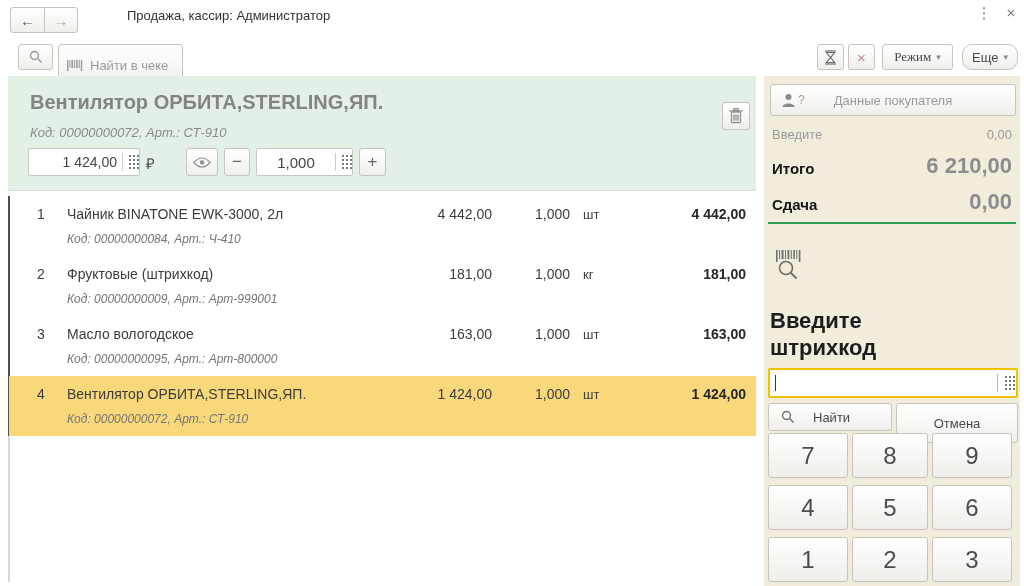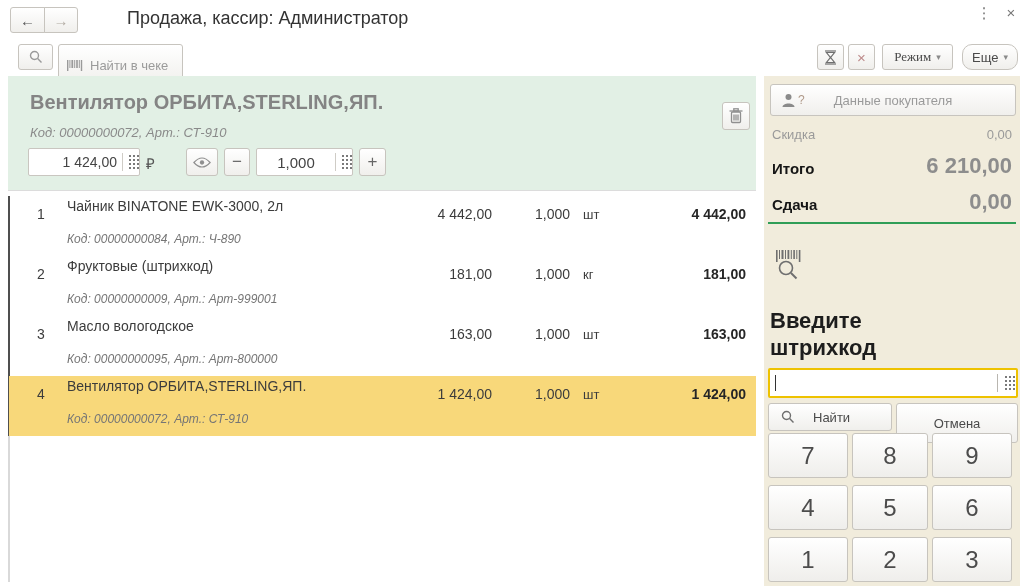--- a/index.html
+++ b/index.html
@@ -14,21 +14,21 @@
          border:1px solid #c9c6c0; border-radius:2px; font-size:14px; color:#444; }
   .sep { width:1px; height:70%; background:#cfccc6; }
   .dots { width:2px; height:2px; background:#7a7a7a; margin:0 11px 12px 4px;
           box-shadow:4px 0 #7a7a7a,8px 0 #7a7a7a,
                      0 4px #7a7a7a,4px 4px #7a7a7a,8px 4px #7a7a7a,
                      0 8px #7a7a7a,4px 8px #7a7a7a,8px 8px #7a7a7a,
                      0 12px #7a7a7a,4px 12px #7a7a7a,8px 12px #7a7a7a; }
   .row { position:absolute; left:9px; width:747px; height:60px; font-size:14px; }
   .row.selected { background:#f8d87a; }
   .row .num   { position:absolute; left:20px; top:10px; width:24px; text-align:center; }
-  .row .name  { position:absolute; left:58px; top:2px;text-align:center; }
+  .row .name  { position:absolute; left:58px; top:10px;text-align:center; }
   .row .price { position:absolute; left:341px; top:10px; width:142px; text-align:right; }
   .row .qty   { position:absolute; left:491px; top:10px; width:70px; text-align:right; }
   .row .unit  { position:absolute; left:574px; top:11px; font-size:13px; }
   .row .total { position:absolute; left:590px; top:10px; width:147px; text-align:right; font-weight:bold; color:#262626; }
   .row .code  { position:absolute; left:58px; top:36px; font-size:12px; font-style:italic; color:#757575; }
   .side { position:absolute; left:764px; top:76px; width:256px; height:510px; background:#f1ecdc; }
   .numpad { position:absolute; left:4px; top:357px; display:grid;
             grid-template-columns:80px 76px 80px; grid-auto-rows:45px; gap:7px 4px; }
   .numpad .key { position:relative; display:flex; align-items:center; justify-content:center;
             background:linear-gradient(#ffffff,#efeeeb); border:1px solid #c7c4be; border-radius:3px;
@@ -41,21 +41,21 @@
 <div class="screen">
 
   <div class="abs" style="left:10px;top:7px;display:flex;">
     <button class="btn" style="position:static;width:35px;height:26px;border-radius:3px 0 0 3px;font-size:15px;color:#555;">
         <span>←</span>
       </button>
     <button class="btn" style="position:static;width:34px;height:26px;border-radius:0 3px 3px 0;margin-left:-1px;font-size:15px;color:#b3aca4;">
         <span>→</span>
       </button>
   </div>
-  <div class="abs" style="left:127px;top:8px;font-size:18px;color:#333;">Продажа, кассир: Администратор</div>
+  <div class="abs" style="left:127px;top:8px;font-size:13px;color:#333;">Продажа, кассир: Администратор</div>
   <div class="abs" style="left:975px;top:4px;width:18px;height:20px;text-align:center;color:#777;font-size:15px;cursor:pointer;">⋮</div>
   <div class="abs" style="left:1002px;top:4px;width:18px;height:20px;text-align:center;color:#777;font-size:15px;cursor:pointer;">×</div>
 
   <button class="btn" style="left:18px;top:44px;width:35px;height:26px;">
     <span>
       <svg width="14" height="14" viewBox="0 0 14 14">
           <circle cx="5.5" cy="5.5" r="4" fill="none" stroke="#9a9a9a" stroke-width="1.4"></circle>
           <line x1="8.6" y1="8.6" x2="12.5" y2="12.5" stroke="#9a9a9a" stroke-width="1.4"></line>
         </svg>
     </span>
@@ -150,21 +150,21 @@
   <div class="abs" style="left:8px;top:196px;width:2px;height:240px;background:#4f4f4f;"></div>
   <div class="abs" style="left:8px;top:436px;width:2px;height:146px;background:#d9d9d9;"></div>
 
   <div class="row" style="top:196px;">
     <div class="num">1</div>
     <div class="name">Чайник BINATONE EWK-3000, 2л</div>
     <div class="price">4 442,00</div>
     <div class="qty">1,000</div>
     <div class="unit">шт</div>
     <div class="total">4 442,00</div>
-    <div class="code">Код: 00000000084, Арт.: Ч-890</div>
+    <div class="code">Код: 00000000084, Арт.: Ч-410</div>
   </div>
   <div class="row" style="top:256px;">
     <div class="num">2</div>
     <div class="name">Фруктовые (штрихкод)</div>
     <div class="price">181,00</div>
     <div class="qty">1,000</div>
     <div class="unit">кг</div>
     <div class="total">181,00</div>
     <div class="code">Код: 00000000009, Арт.: Арт-999001</div>
   </div>
@@ -192,21 +192,21 @@
       <span style="position:absolute;left:10px;top:8px;display:flex;align-items:flex-start;gap:2px;">
         <svg width="15" height="15" viewBox="0 0 14 15">
             <circle cx="7" cy="4" r="3" fill="#8a8a8a"></circle>
             <path d="M1 14 C1 9.2 13 9.2 13 14 Z" fill="#8a8a8a"></path>
           </svg>
         <span style="color:#b09a8a;font-size:12px;">?</span>
       </span>
       <span style="color:#9a9a9a;">Данные покупателя</span>
     </button>
 
-    <div class="abs" style="left:8px;top:51px;font-size:13px;color:#9a9a9a;">Скидка</div>
+    <div class="abs" style="left:8px;top:51px;font-size:13px;color:#9a9a9a;">Введите</div>
     <div class="abs" style="right:8px;top:51px;font-size:13px;color:#9a9a9a;">0,00</div>
 
     <div class="abs" style="left:8px;top:84px;font-size:15px;font-weight:bold;color:#161616;">Итого</div>
     <div class="abs" style="right:8px;top:77px;font-size:22px;font-weight:bold;color:#8d8d8d;text-align:center;">6 210,00</div>
 
     <div class="abs" style="left:8px;top:120px;font-size:15px;font-weight:bold;color:#161616;">Сдача</div>
     <div class="abs" style="right:8px;top:113px;font-size:22px;font-weight:bold;color:#8d8d8d;">0,00</div>
 
     <div class="abs" style="left:4px;top:146px;width:248px;height:2px;background:#2f9e57;"></div>
 

